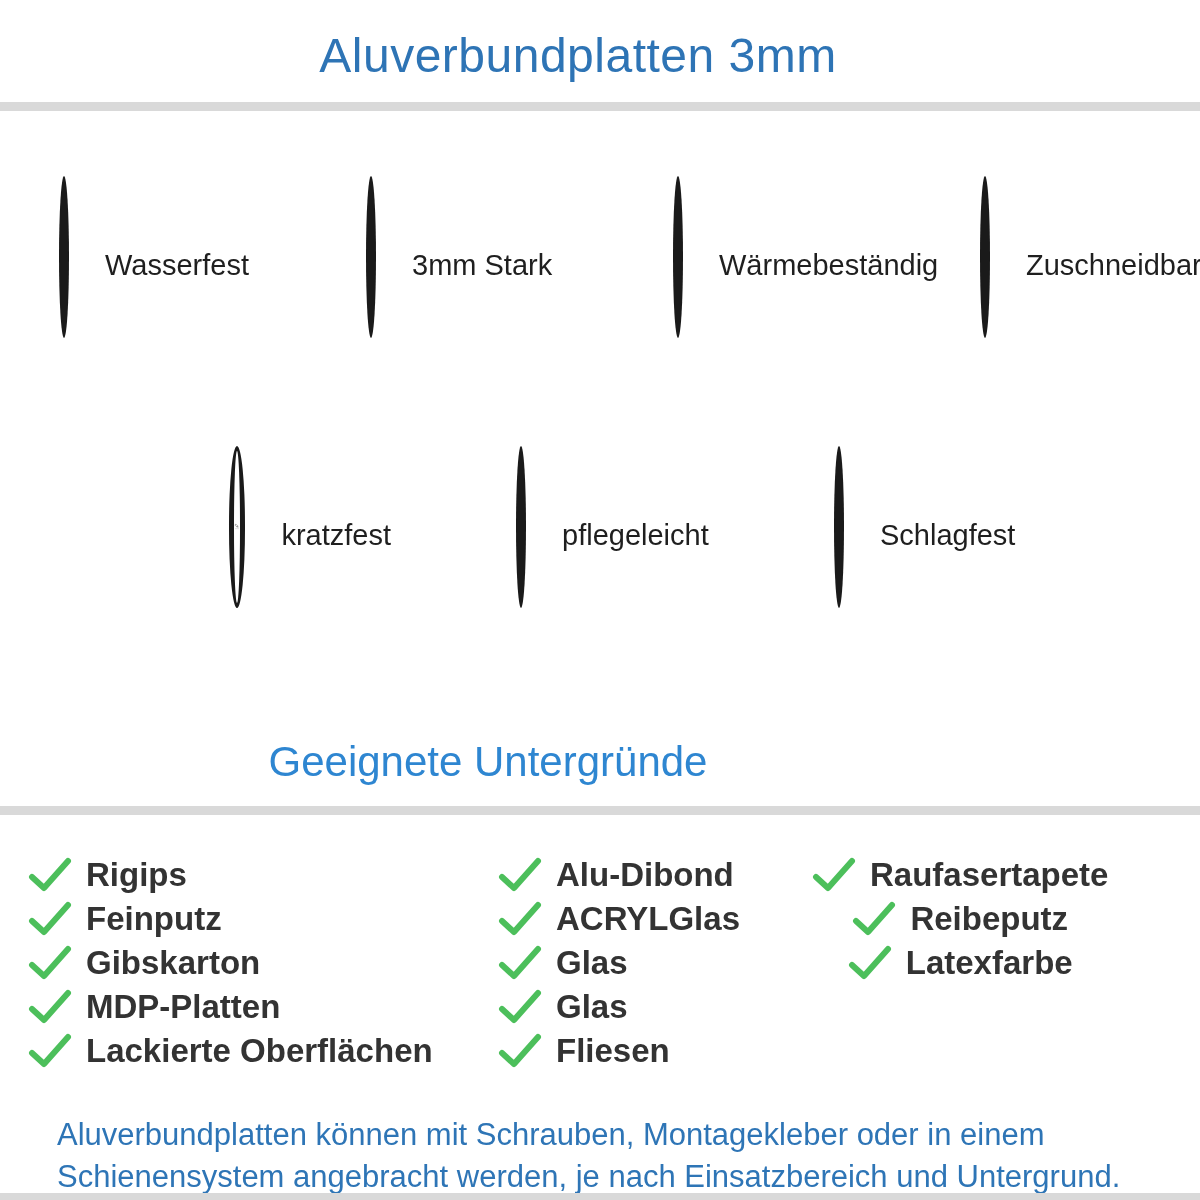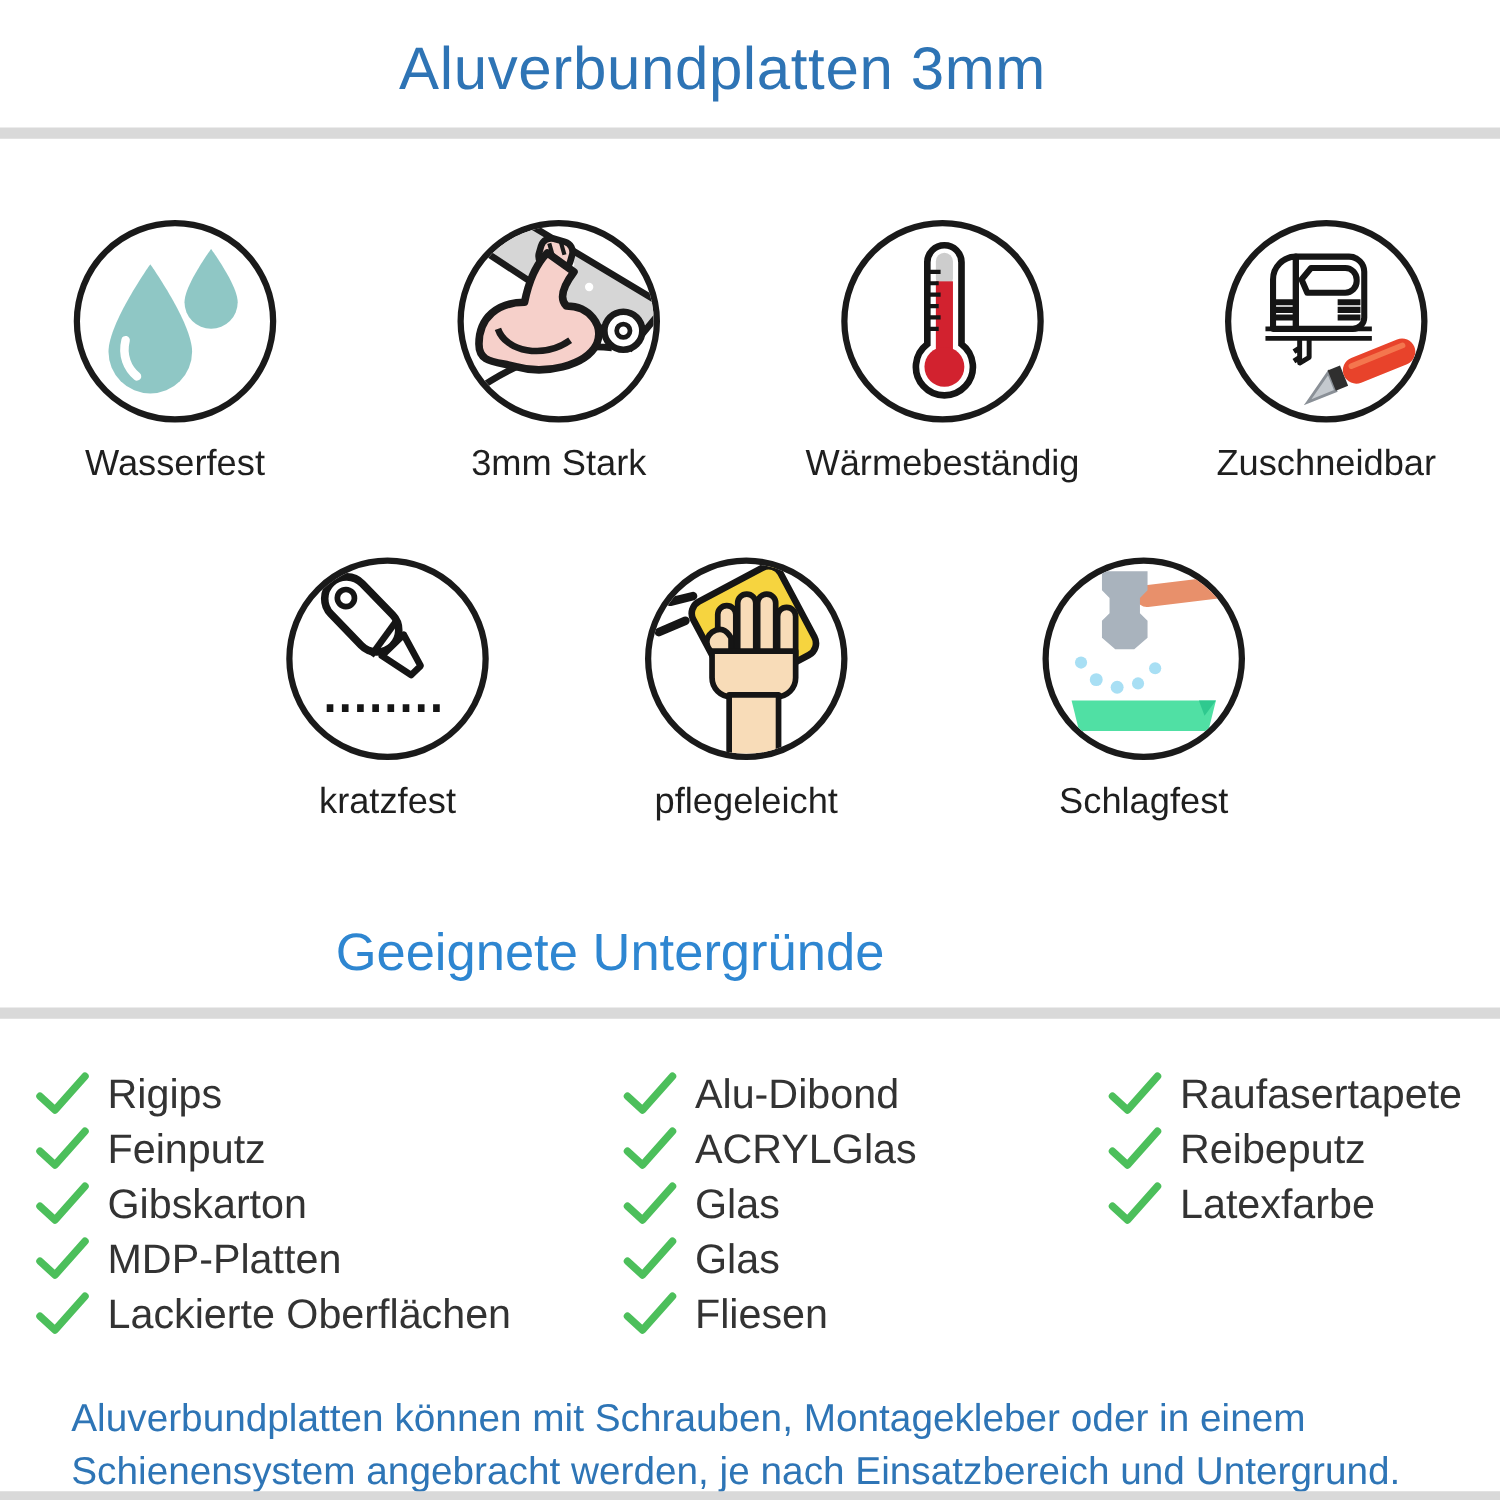--- a/index.html
+++ b/index.html
@@ -9,21 +9,21 @@
   }
   .title{
     position:absolute;top:28px;left:0;width:1156px;text-align:center;
     font-size:48px;color:#2E74B5;letter-spacing:0.5px;
   }
   .divider{position:absolute;left:0;width:1200px;background:#D9D9D9;}
   .divider.top{top:102px;height:9px;}
   .divider.middle{top:806px;height:9px;}
   .divider.bottom{top:1193px;height:7px;}
 
-  .feature{position:absolute;width:162px;display:flex;flex-direction:column;align-items:center;}
+  .feature{position:absolute;width:162px;display:flex;align-items:center;gap:36px;}
   .feature-circle{
     width:162px;height:162px;border:5px solid #1a1a1a;border-radius:50%;
     box-sizing:border-box;overflow:hidden;background:#fff;
   }
   .feature-circle svg{width:100%;height:100%;display:block;}
   .feature-label{
     margin-top:17px;font-size:29px;color:#1f1f1f;white-space:nowrap;text-align:center;
   }
   
   .f0{left:59px;top:176px;}
@@ -33,24 +33,24 @@
   
   .f4{left:229px;top:446px;}
   .f5{left:516px;top:446px;}
   .f6{left:834px;top:446px;}
 
   .subheading{
     position:absolute;top:738px;left:0;width:976px;text-align:center;
     font-size:42px;color:#2E86D1;
   }
 
-  .check-col{position:absolute;top:858px;display:flex;flex-direction:column;}
+  .check-col{position:absolute;top:858px;display:flex;flex-direction:column;font-weight:bold;}
   .col-a{left:28px;}
   .col-b{left:498px;}
-  .col-c{left:886px;}
+  .col-c{left:812px;align-items:center;}
   .check-row{display:flex;align-items:center;gap:14px;height:34px;margin-bottom:10px;}
   .check-row svg{width:44px;height:36px;flex:0 0 auto;}
   .check-row svg path{stroke:#4CBF5B;stroke-width:6;fill:none;stroke-linecap:round;stroke-linejoin:round;}
   .check-label{font-size:33px;color:#333333;white-space:nowrap;}
 
   .footer-note{
     position:absolute;left:57px;top:1114px;width:1115px;
     font-size:31px;line-height:42px;color:#2E75B6;
   }
 </style>

